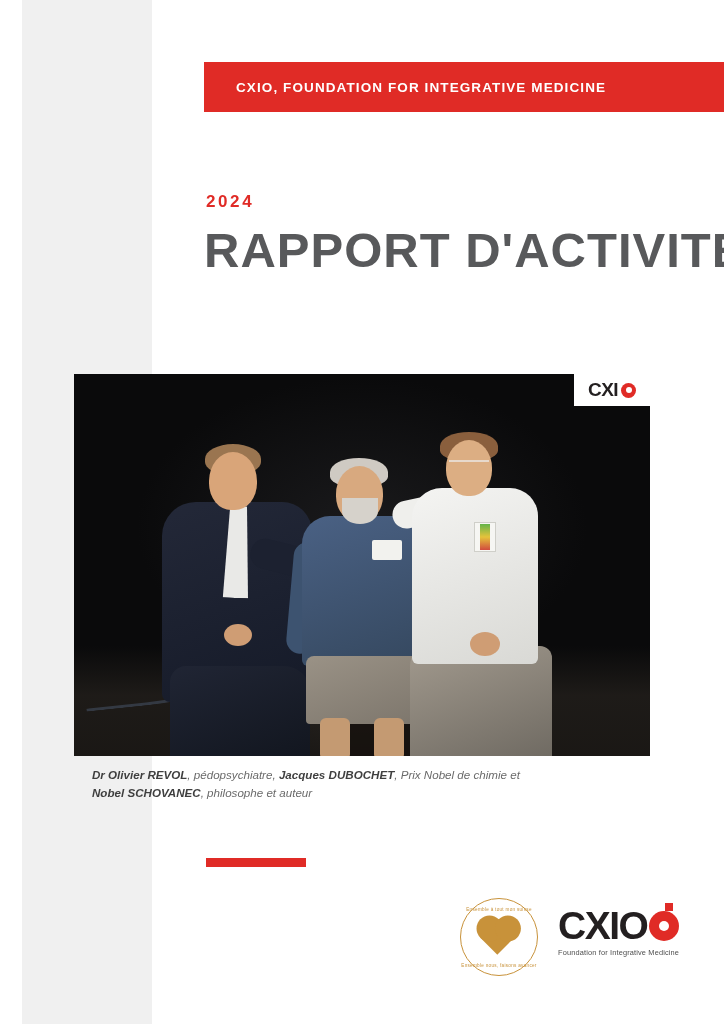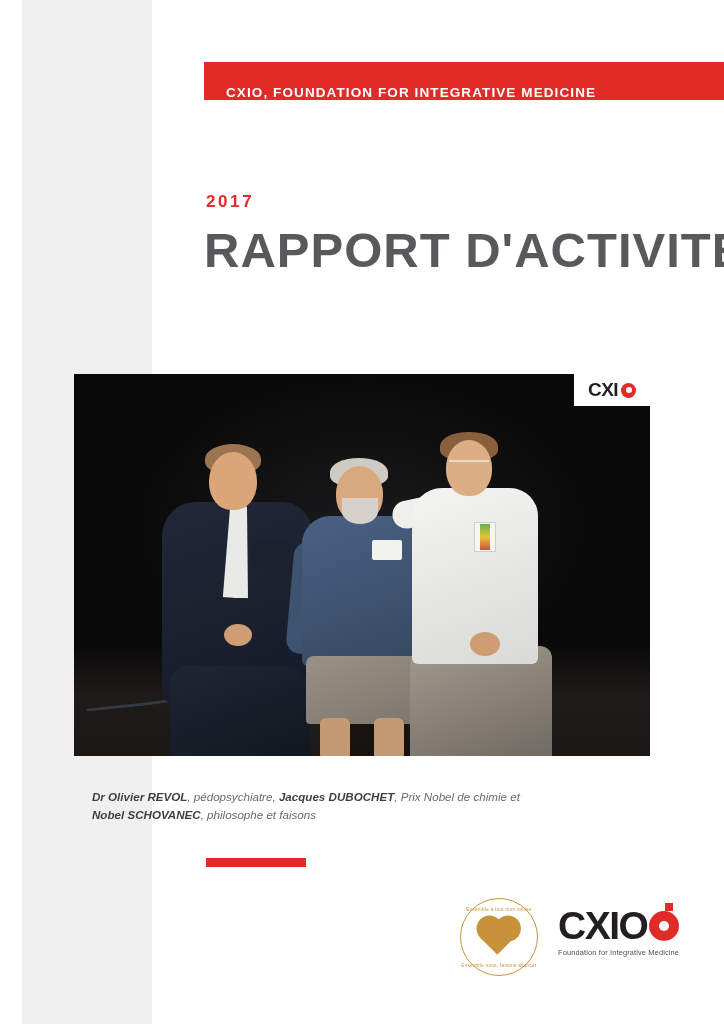--- a/index.html
+++ b/index.html
@@ -32,24 +32,25 @@
     width: 130px;
     height: 1024px;
     background: #f0f0f0;
   }
   
   .header-bar {
     position: absolute;
     left: 204px;
     top: 62px;
     width: 520px;
-    height: 38px;
+    height: 50px;
     background: #e02b26;
     display: flex;
-    align-items: flex-end;
+    align-items: center;
+    padding-left: 10px;
   }
   .header-bar .title {
     color: #ffffff;
     font-size: 13.5px;
     font-weight: bold;
     letter-spacing: 1.1px;
     padding-left: 22px;
     white-space: nowrap;
   }
   
@@ -254,21 +255,21 @@
   .bullseye::after {
     content: "";
     position: absolute; left: 4.5px; top: 4.5px;
     width: 6px; height: 6px; border-radius: 50%;
     background: #ffffff;
   }
   
   .caption {
     position: absolute;
     left: 92px;
-    top: 788px;
+    top: 766px;
     width: 560px;
     font-size: 11.6px;
     line-height: 1.55;
     color: #6a6a6a;
     font-style: italic;
   }
   .caption b { color: #3f3f3f; font-style: italic; }
   
   .red-rule {
     position: absolute;
@@ -376,21 +377,21 @@
 
 <div class="page">
 
   <div class="left-band"></div>
   <div class="grey-band"></div>
 
   <div class="header-bar">
     <span class="title">CXIO, FOUNDATION FOR INTEGRATIVE MEDICINE</span>
   </div>
 
-  <div class="year">2017</div>
+  <div class="year">2024</div>
 
   <h1 class="main-title">RAPPORT D'ACTIVITÉ</h1>
 
   <div class="photo-wrap">
     <div class="photo">
       <div class="stage-floor"></div>
       <div class="cable"></div>
       <div class="chair"></div>
 
       <div class="person">
@@ -431,21 +432,21 @@
 
     <div class="photo-logo">
       <span class="txt">CXI</span>
       <span class="bullseye"></span>
     </div>
   </div>
 
   <div class="caption">
     <b>Dr Olivier REVOL</b><span>, pédopsychiatre, </span><b>Jacques DUBOCHET</b><span>, Prix Nobel de chimie et</span>
     <br>
-    <b>Nobel SCHOVANEC</b><span>, philosophe et faisons</span>
+    <b>Nobel SCHOVANEC</b><span>, philosophe et auteur</span>
   </div>
 
   <div class="red-rule"></div>
 
   <div class="footer-logos">
     <div class="assoc-logo">
       <div class="assoc-text-top">Ensemble à tout mon suisse</div>
       <div class="assoc-inner">
         <div class="assoc-heart"></div>
       </div>

